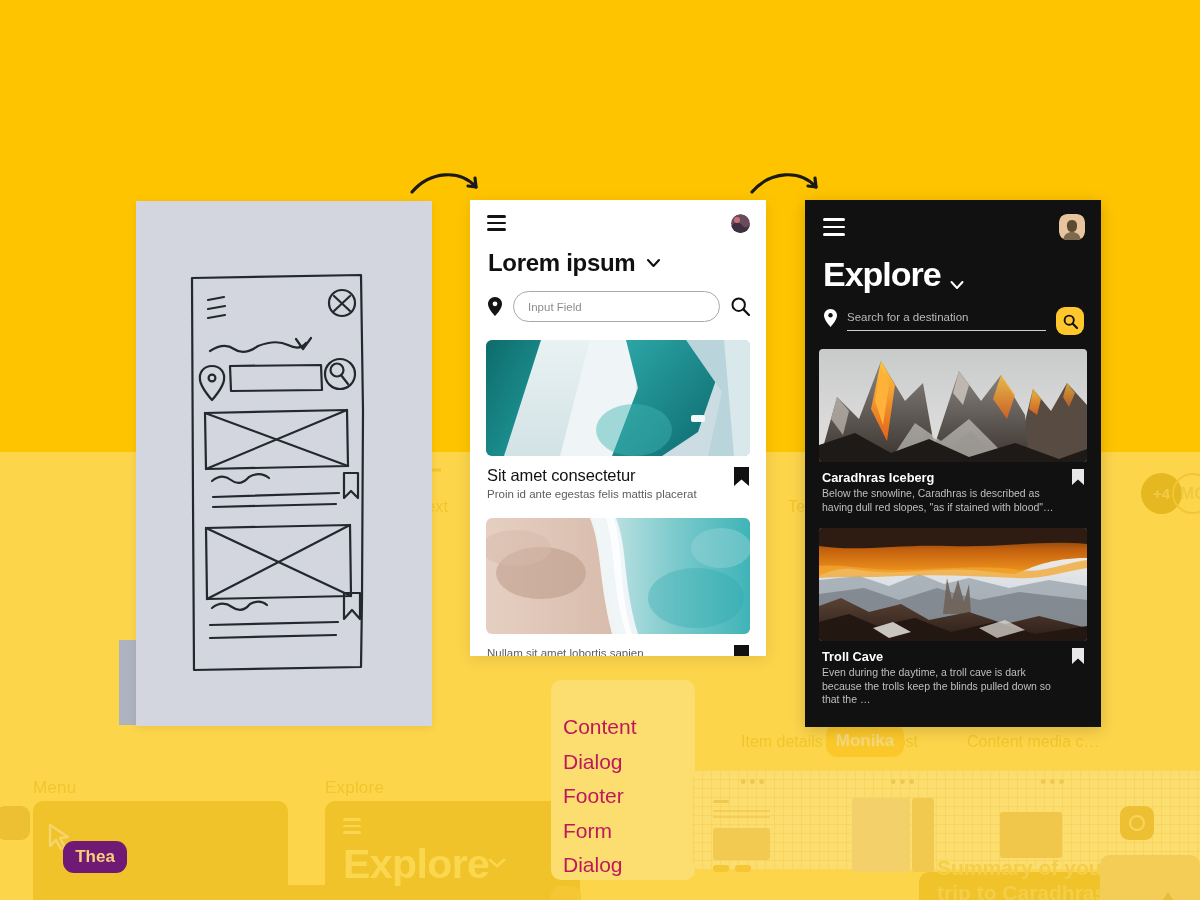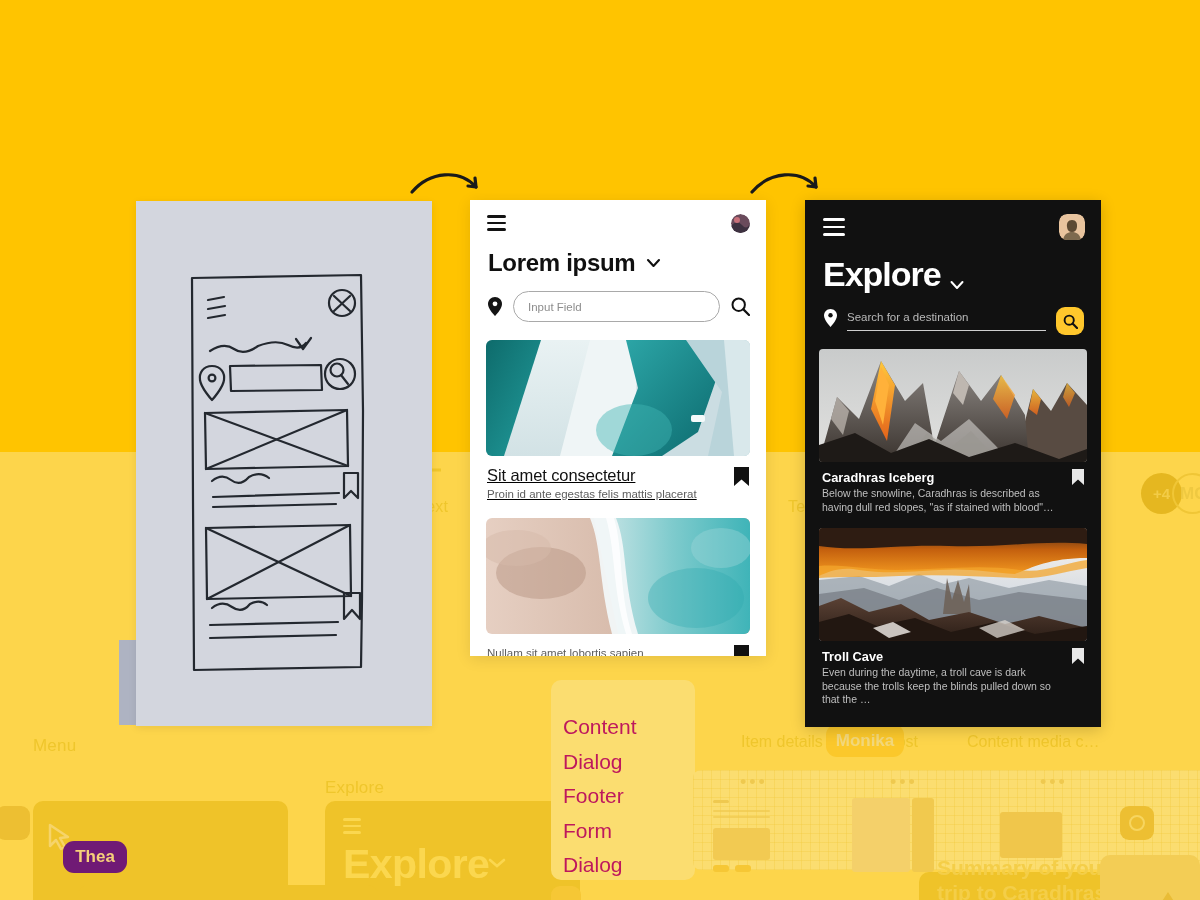--- a/index.html
+++ b/index.html
@@ -68,21 +68,21 @@
   .pl-title { font-size:24px; font-weight:bold; color:#101010; letter-spacing:-.3px; }
 
   .pl-search-row { display:flex; align-items:center; gap:11px; padding:14px 16px 0 18px; }
   .pl-input {
     flex:1; height:31px; border:1.3px solid #A9A9A9; border-radius:16px;
     display:flex; align-items:center; padding:0 14px;
     font-size:11.5px; color:#8d8d8d;
   }
 
   .card-img { margin:18px 16px 0 16px; height:116px; border-radius:6px; overflow:hidden; position:relative;}
-  .card-txt { padding:10px 16px 0 17px; position:relative;text-decoration:underline; }
+  .card-txt { padding:10px 16px 0 17px; position:relative; }
   .card-h  { font-size:16.5px; color:#111; font-weight:normal; letter-spacing:-.1px;}
   .card-p  { font-size:11.5px; color:#5d5d5d; margin-top:3px; }
   .bm { position:absolute; right:17px; top:11px; }
 
   
   .phone-dark {
     position:absolute; left:805px; top:200px; width:296px; height:527px;
     background:#111111; overflow:hidden; box-shadow:0 3px 14px rgba(0,0,0,.18);
   }
   .pd-topbar { height:54px; display:flex; align-items:center; justify-content:space-between;
@@ -125,21 +125,21 @@
     </svg>
     <div class="ghost-label" style="left:418px; top:498px; font-size:16px;">Text</div>
     <div class="ghost-label" style="left:788px; top:498px; font-size:16px;">Text</div>
 
     <div class="ghost-avatar" style="left:1141px; top:473px; width:41px; height:41px;">+4</div>
     <div class="ghost-circle-o" style="left:1172px; top:473px; width:41px; height:41px;"></div>
     <div class="ghost-label" style="left:1180px; top:484px; font-size:17px; color:#EFC941; font-weight:bold;">MG</div>
 
     <div class="ghost-card" style="left:119px; top:640px; width:257px; height:85px; background:#AEB3C2; border-radius:0;"></div>
 
-    <div class="ghost-label" style="left:33px; top:736px;">Menu</div>
+    <div class="ghost-label" style="left:33px; top:778px;">Menu</div>
     <div class="ghost-card" style="left:33px; top:801px; width:255px; height:140px;"></div>
     <svg class="ghost" style="left:47px; top:822px;" width="26" height="30">
       <path d="M3 3 L3 24 L9 18 L14 27 L18 25 L13 16 L21 15 Z" fill="none" stroke="#F6D46A" stroke-width="2.5" stroke-linejoin="round"></path>
     </svg>
     <div class="ghost-pill" style="left:63px; top:841px; width:64px; height:32px;">Thea</div>
 
     <div class="ghost-label" style="left:325px; top:778px;">Explore</div>
     <div class="ghost-card" style="left:325px; top:801px; width:255px; height:140px;"></div>
     <div class="ghost" style="left:343px; top:818px;">
       <div style="width:18px;height:2.5px;background:#FBD74F;margin-bottom:4px;border-radius:2px;"></div>

